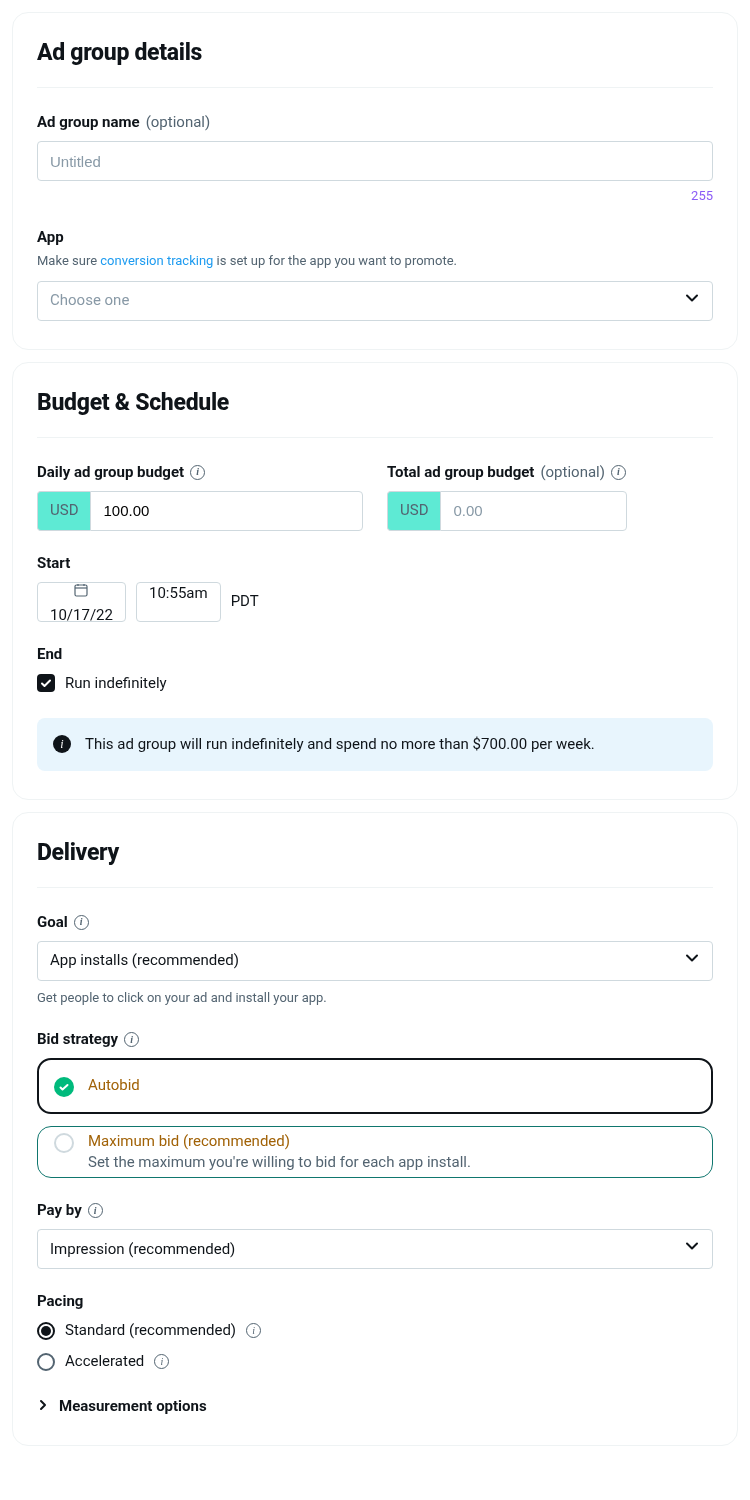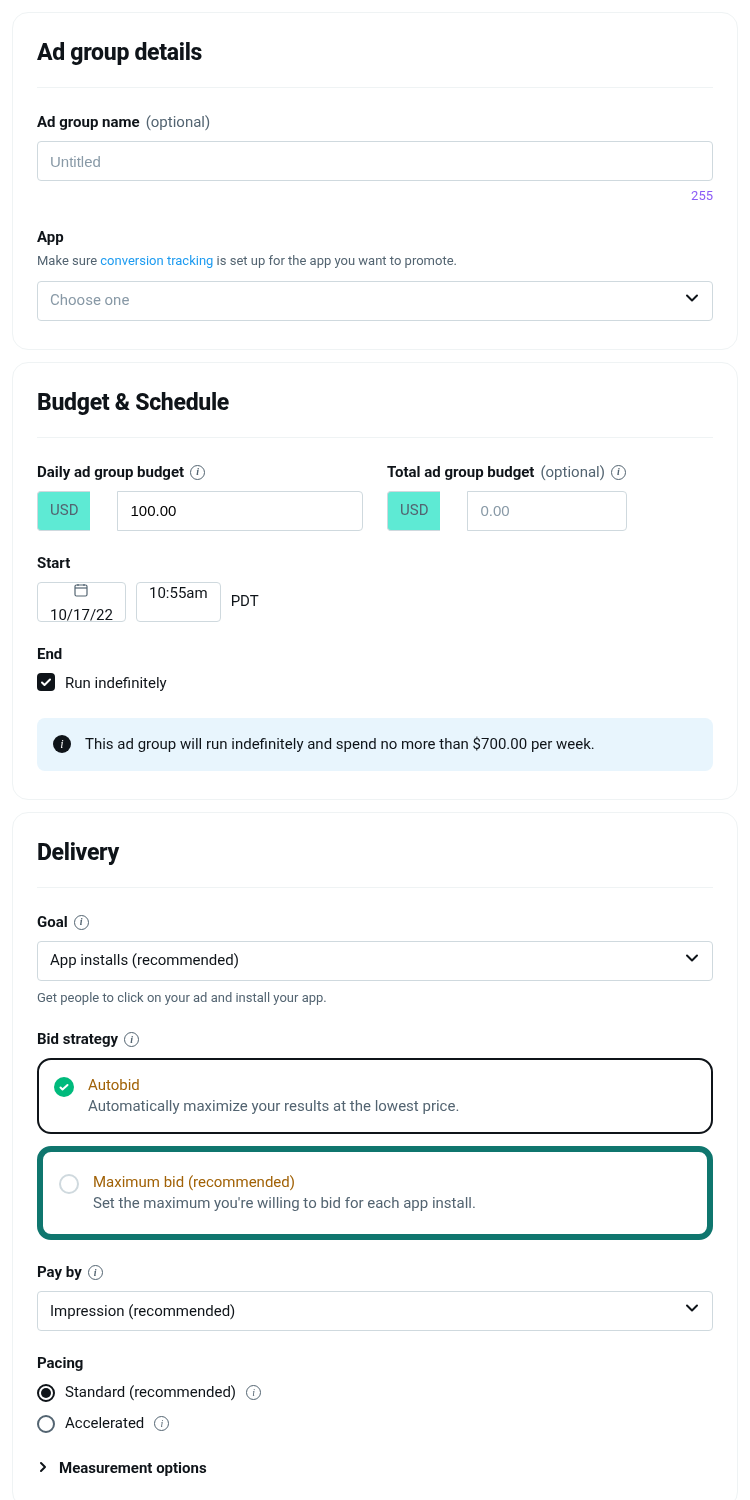--- a/index.html
+++ b/index.html
@@ -121,21 +121,20 @@
     font-size: 15px;
   }
   .currency-input input {
     flex: 1;
     border: 1px solid #cfd9de;
     border-radius: 0 4px 4px 0;
     padding: 0 12px;
     font-size: 15px;
     outline: none;
     min-width: 0;
-    margin-left: 27px;
   }
   .currency-input input::placeholder { color: #8899a6; }
   .datetime-row {
     display: flex;
     gap: 10px;
     align-items: center;
   }
   .date-box, .time-box {
     border: 1px solid #cfd9de;
     border-radius: 4px;
@@ -150,20 +149,21 @@
   }
   .cal-icon {
     width: 14px;
     height: 14px;
     display: inline-block;
   }
   .cal-icon svg { display: block; }
   .tz { color: #0f1419; font-size: 15px; }
   .checkbox-row {
     display: flex;
+    align-items: center;
     gap: 10px;
     margin-top: 8px;
   }
   .checkbox {
     width: 18px;
     height: 18px;
     border-radius: 4px;
     background: #0f1419;
     display: flex;
     align-items: center;
@@ -199,23 +199,23 @@
     display: flex;
     align-items: center;
     justify-content: space-between;
   }
   .desc {
     font-size: 13px;
     color: #536471;
     margin-top: 8px;
   }
   .option-card {
-    border: 6px solid #0f766e;
+    border: 1px solid #0f766e;
     border-radius: 14px;
-    padding: 20px 16px;
+    padding: 4px 16px;
     display: flex;
     align-items: flex-start;
     gap: 14px;
     margin-bottom: 12px;
     cursor: pointer;
   }
   .option-card.selected {
     border: 2px solid #0f1419;
     padding: 15px 15px;
   }
@@ -408,21 +408,20 @@
     </div>
 
     <div class="option-card selected">
       <div class="radio-indicator checked">
         <svg width="12" height="12" viewBox="0 0 12 12">
             <path d="M2.5 6.5l2 2L9.5 4" fill="none" stroke="#fff" stroke-width="2" stroke-linecap="round" stroke-linejoin="round"></path>
           </svg>
       </div>
       <div>
         <div class="option-title">Autobid</div>
-        <div class="option-sub">Automatically maximize your results at the lowest price.</div>
       </div>
     </div>
 
     <div class="option-card">
       <div class="radio-indicator unchecked"></div>
       <div>
         <div class="option-title">Maximum bid (recommended)</div>
         <div class="option-sub">Set the maximum you're willing to bid for each app install.</div>
       </div>
     </div>

